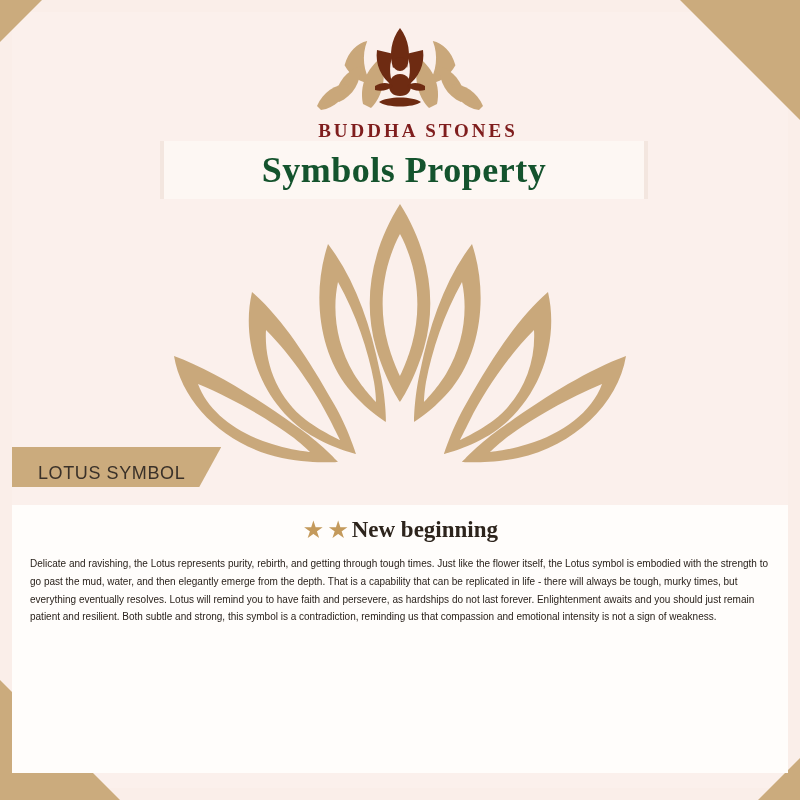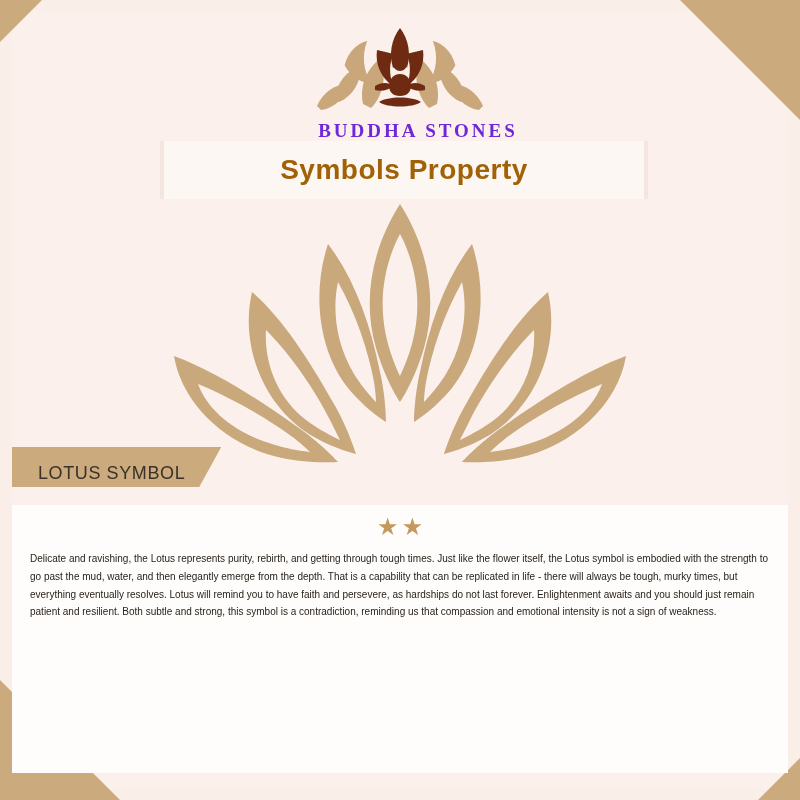--- a/index.html
+++ b/index.html
@@ -73,44 +73,44 @@
   }
   .logo-mark {
     display: block;
     margin: 0 auto;
   }
   .brand-name {
     margin-top: 2px;
     font-size: 19px;
     font-weight: bold;
     letter-spacing: 3px;
-    color: #6d28d9;
+    color: #7f1d1d;
     font-family: "Liberation Serif", serif;
     padding-left: 36px;
   }
 
   
   .title-banner {
     position: absolute;
     top: 141px;
     left: 160px;
     width: 480px;
     height: 58px;
     background: #fdf7f3;
     border-left: 4px solid #f3e6df;
     border-right: 4px solid #f3e6df;
     display: flex;
     align-items: center;
     justify-content: center;
   }
   .title-banner .title-text {
-    font-size: 28px;
+    font-size: 36px;
     font-weight: bold;
-    color: #a16207;
-    font-family: Liberation Sans, sans-serif;
+    color: #14532d;
+    font-family: Liberation Serif, serif;
     letter-spacing: 0.5px;
   }
 
   
   .lotus-art {
     position: absolute;
     top: 196px;
     left: 50%;
     transform: translateX(-50%);
   }
@@ -252,17 +252,18 @@
   </svg>
 
   <div class="ribbon">
     <span class="ribbon-label">LOTUS SYMBOL</span>
   </div>
 
   <div class="text-card">
     <div class="headline">
       <span class="star">★</span>
       <span class="star">★</span>
+      <span class="hl-2">New beginning</span>
     </div>
     <p class="body-copy">Delicate and ravishing, the Lotus represents purity, rebirth, and getting through tough times. Just like the flower itself, the Lotus symbol is embodied with the strength to go past the mud, water, and then elegantly emerge from the depth. That is a capability that can be replicated in life - there will always be tough, murky times, but everything eventually resolves. Lotus will remind you to have faith and persevere, as hardships do not last forever. Enlightenment awaits and you should just remain patient and resilient. Both subtle and strong, this symbol is a contradiction, reminding us that compassion and emotional intensity is not a sign of weakness.</p>
   </div>
 
 </div>
 
 </body></html>

